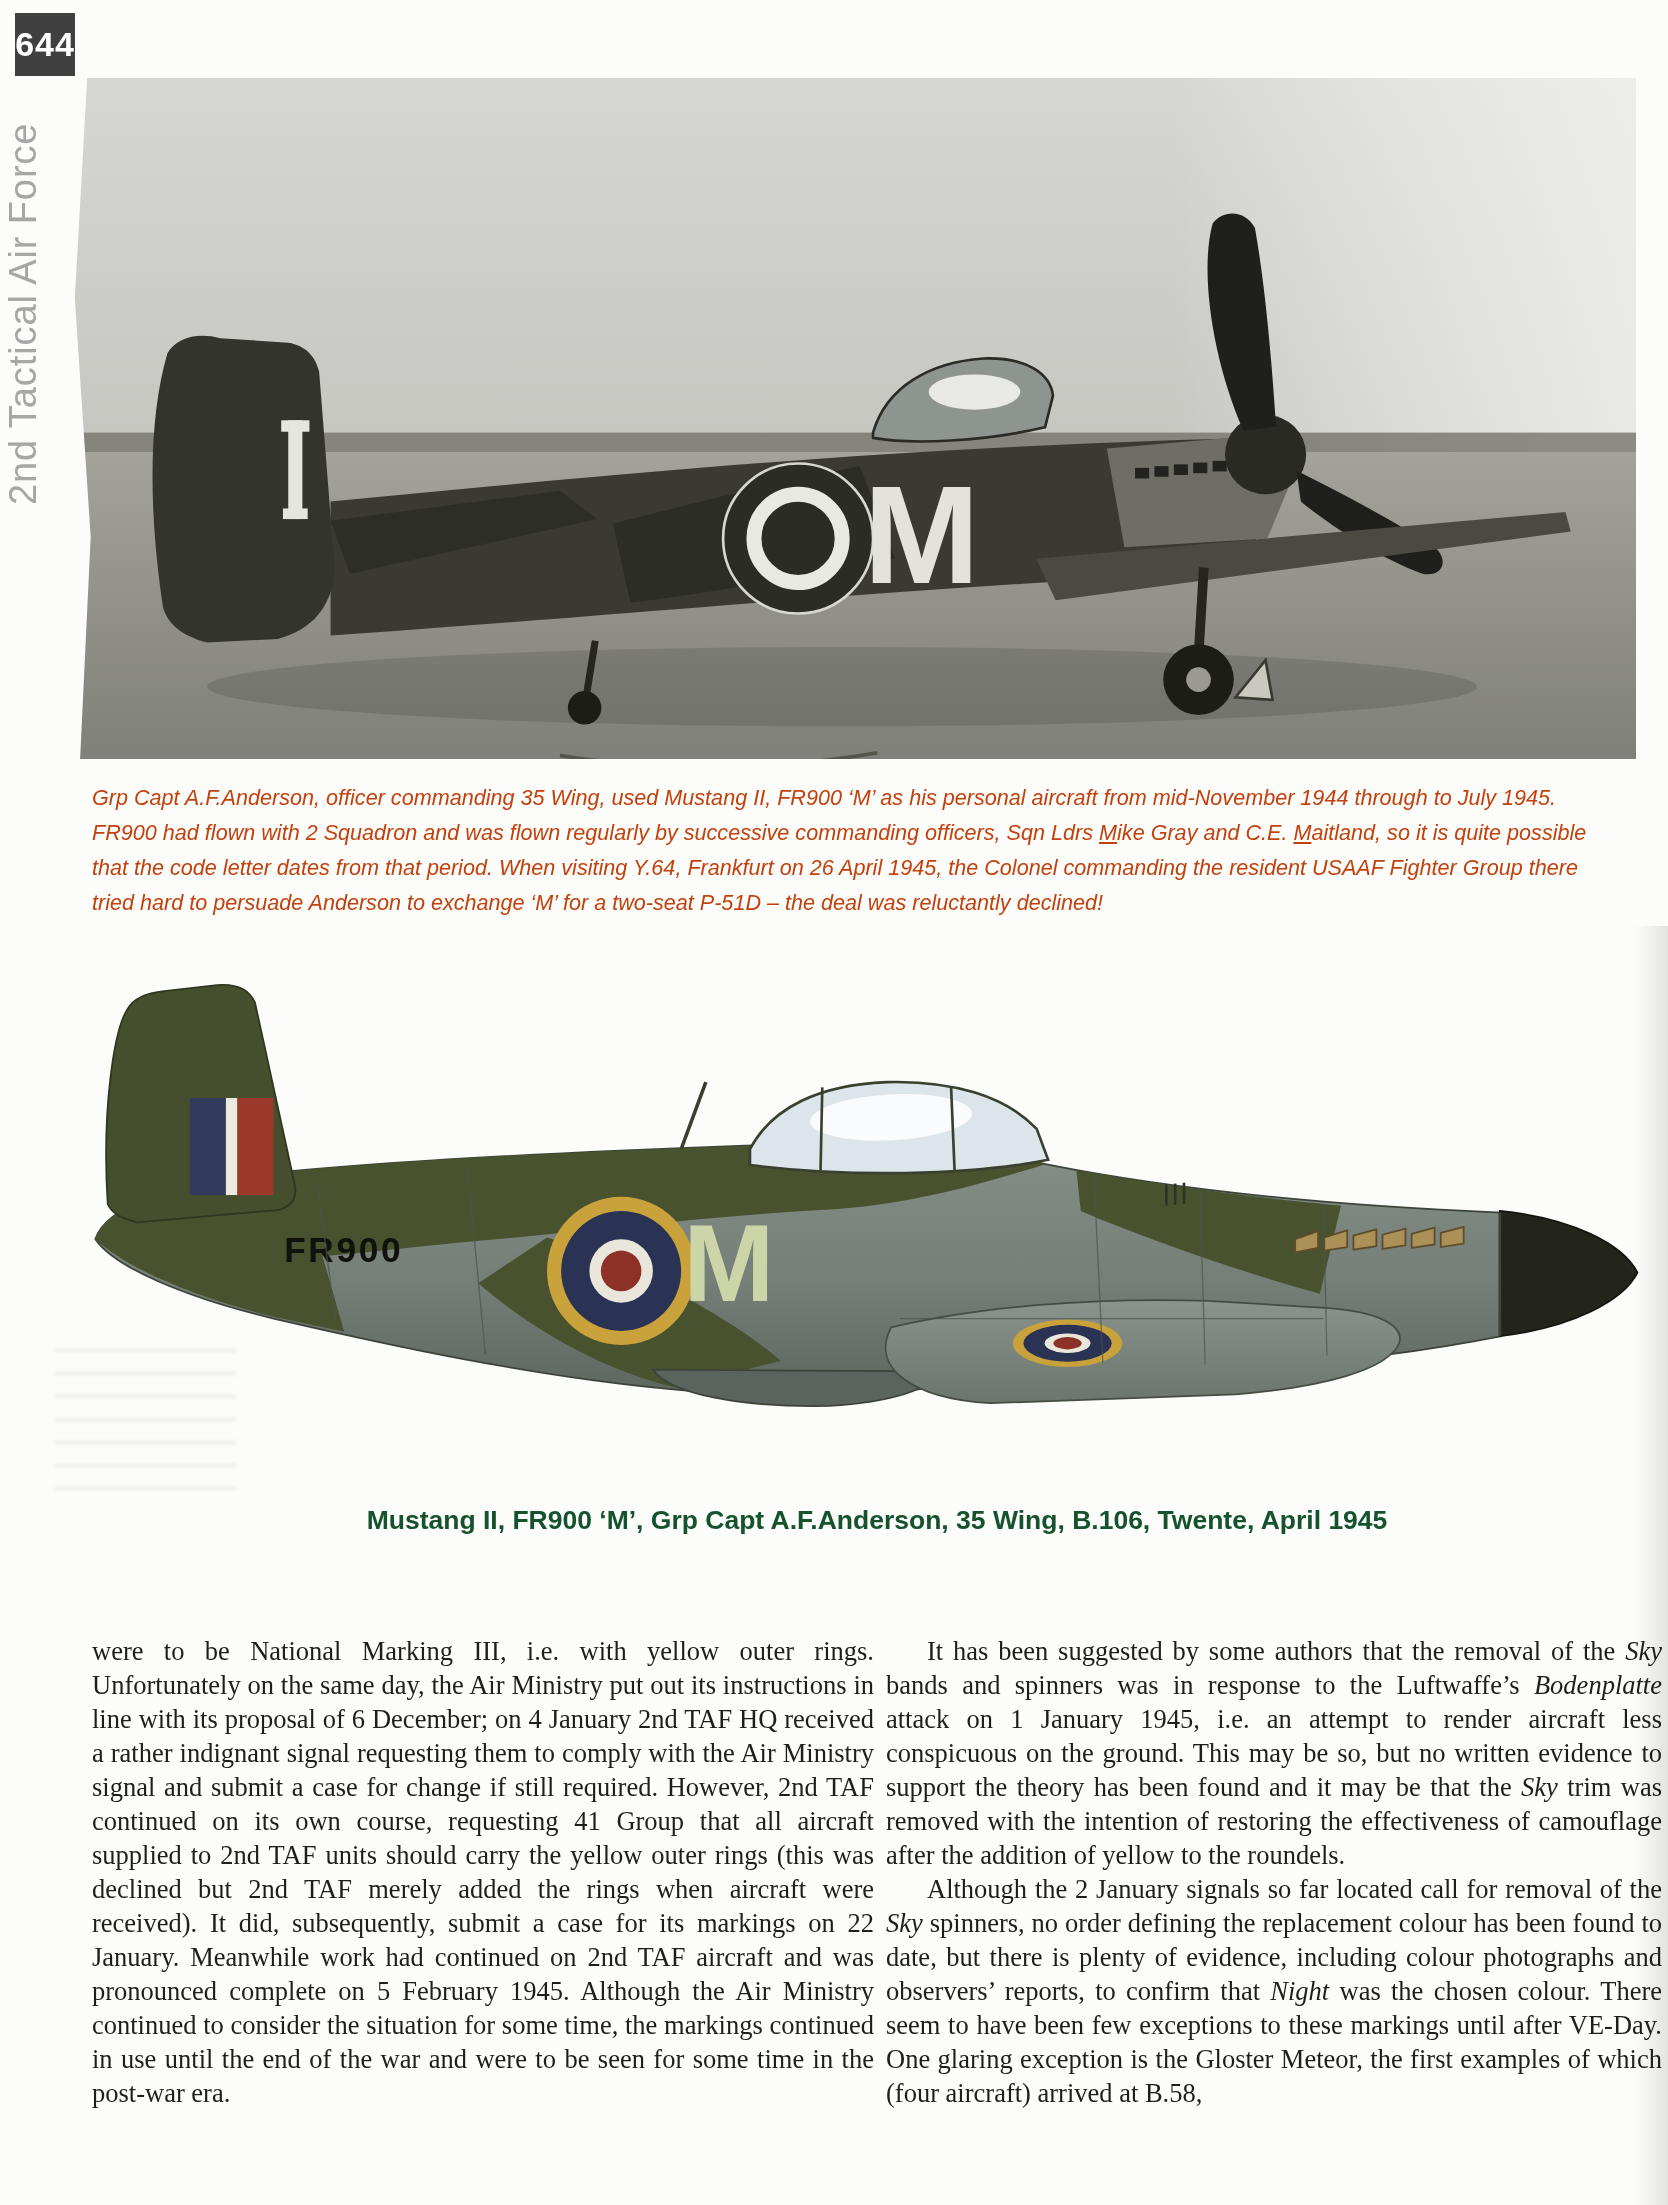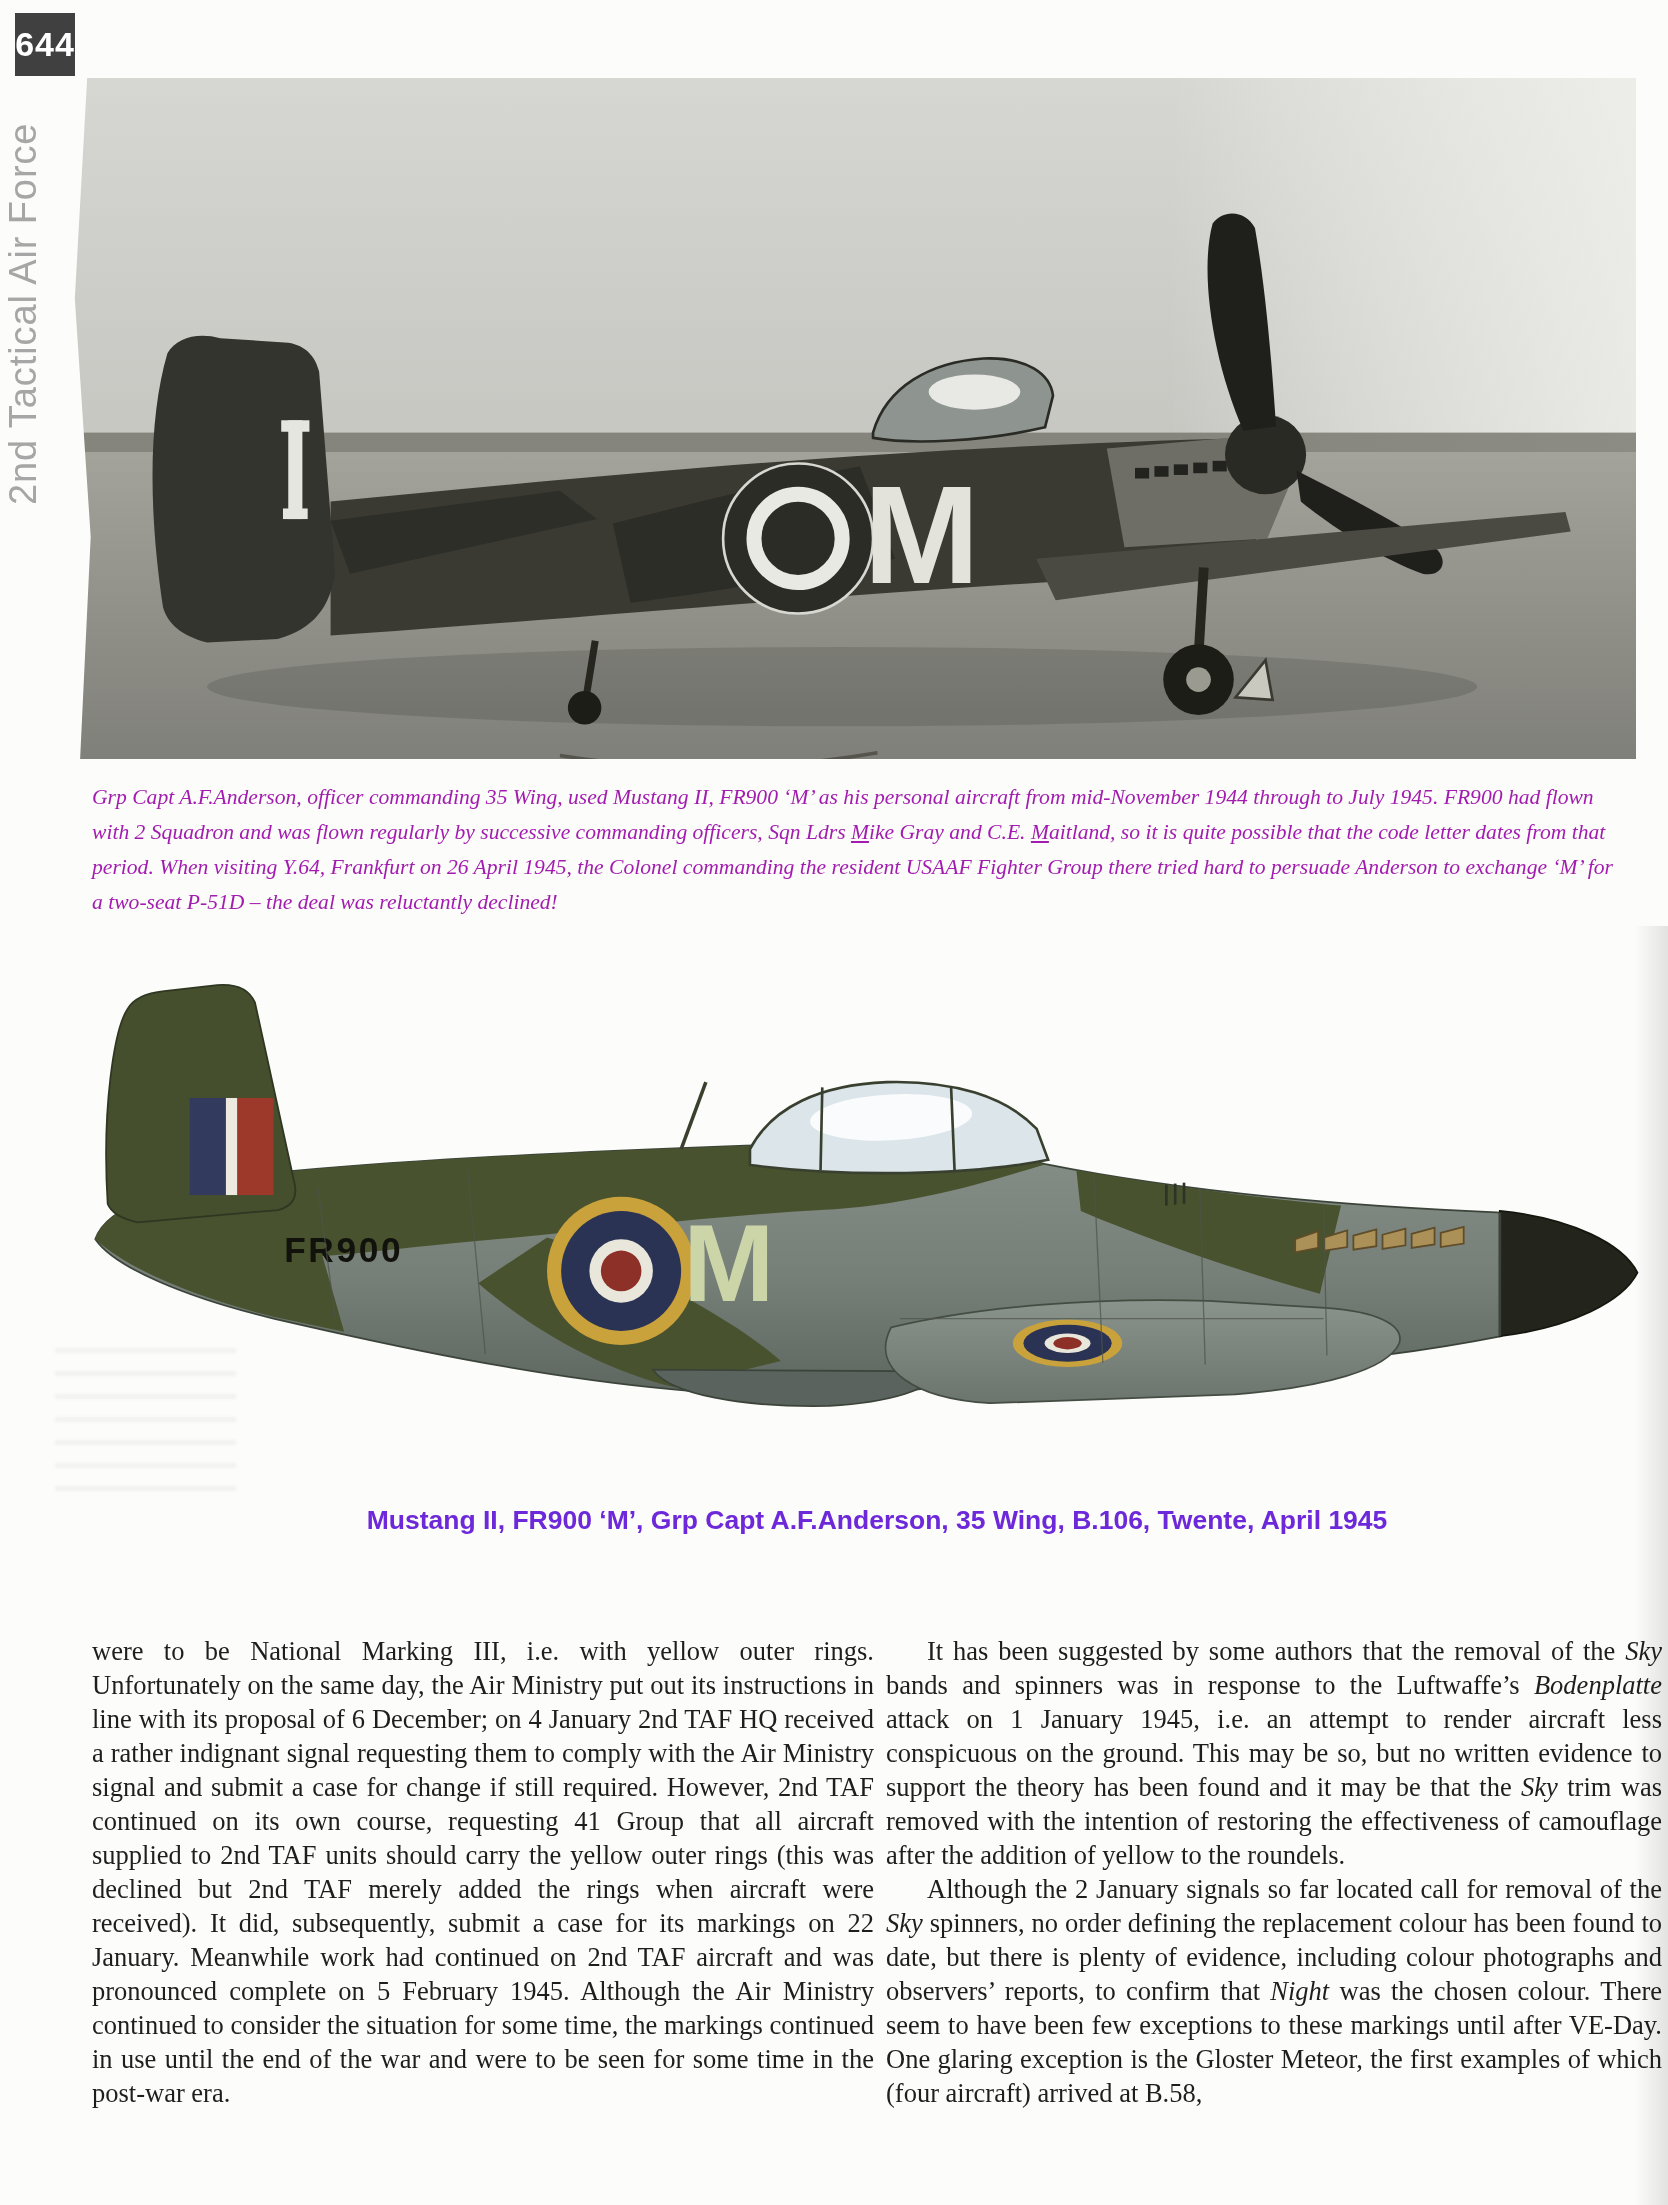--- a/index.html
+++ b/index.html
@@ -12,27 +12,27 @@
                  font-family:"Liberation Sans",sans-serif;}
   
   #sidebar-label{position:absolute;left:1.8px;top:99px;height:406px;width:64px;
     writing-mode:vertical-rl;transform:rotate(180deg);
     font-size:38px;color:#a6a6a6;letter-spacing:0.9px;white-space:nowrap;
     font-family:"Liberation Sans",sans-serif;}
   
   #photo{position:absolute;left:66px;top:78px;width:1570px;height:681px;}
   
   #photo-caption{position:absolute;left:92px;top:780px;width:1528px;
-    font-style:italic;font-size:21.6px;line-height:35px;color:#a21caf;
-    font-family:Liberation Serif, serif;}
+    font-style:italic;font-size:21.6px;line-height:35px;color:#c2410c;
+    font-family:Liberation Sans, sans-serif;}
   #photo-caption .u{text-decoration:underline;}
   
   #profile{position:absolute;left:53px;top:948px;width:1588px;height:547px;}
   #profile-caption{position:absolute;left:92px;top:1505px;width:1570px;text-align:center;
-    font-size:26.5px;font-weight:bold;color:#6d28d9;font-family:"Liberation Sans",sans-serif;}
+    font-size:26.5px;font-weight:bold;color:#14532d;font-family:"Liberation Sans",sans-serif;}
   
   .col{position:absolute;top:1634px;font-family:"Liberation Serif",serif;font-size:26.5px;
        line-height:34px;color:#1e1e1e;text-align:justify;}
   #col-left{left:92px;width:782px;}
   #col-right{left:886px;width:776px;}
   .col p{margin:0;}
   .col p.indent{text-indent:41px;}
   .em{font-style:italic;}
   
   #gutter-shadow{position:absolute;right:0;top:926px;width:34px;height:1279px;

